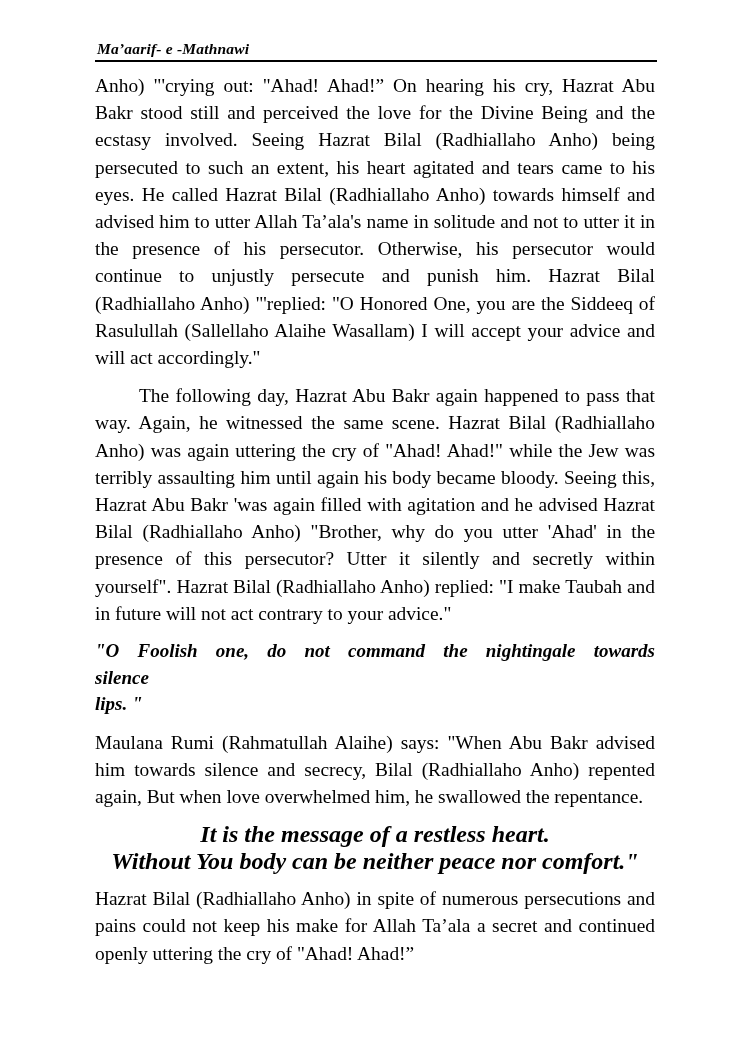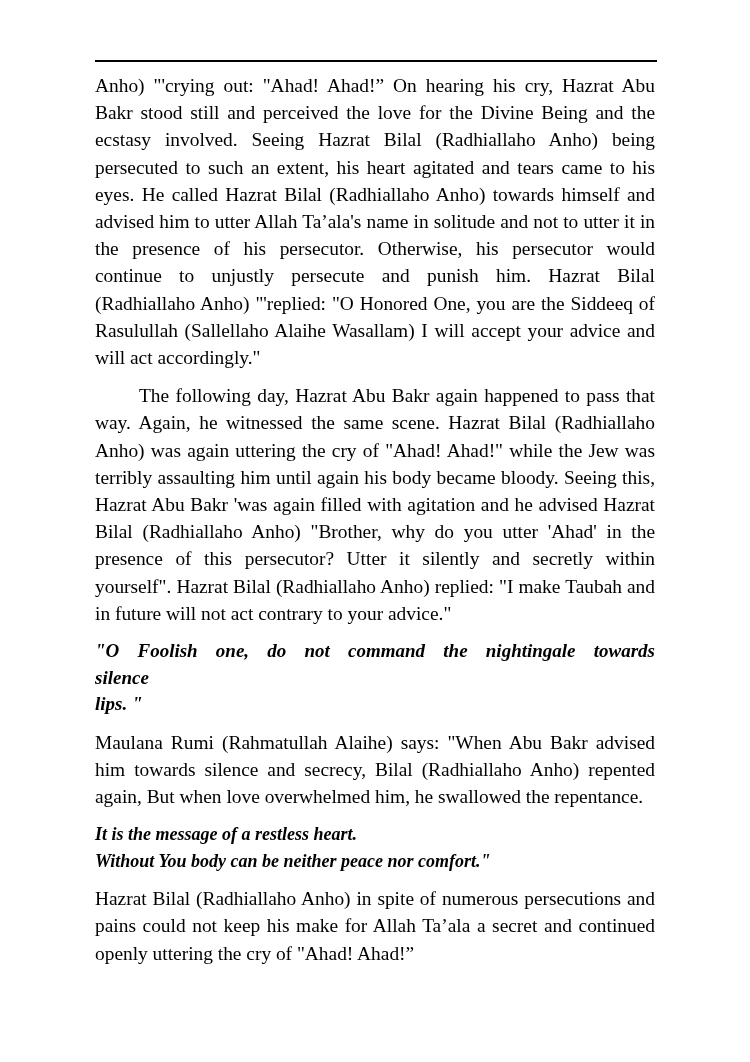--- a/index.html
+++ b/index.html
@@ -66,23 +66,23 @@
     font-style: italic;
     font-weight: bold;
     font-size: 19.0px;
     line-height: 26.5px;
     text-align: justify;
   }
   .verse-small {
     font-family: "Liberation Serif", serif;
     font-style: italic;
     font-weight: bold;
-    font-size: 18px;
+    font-size: 24px;
     line-height: 26.5px;
-    text-align: left;
+    text-align: center;
   }
   .page-number {
     position: absolute;
     left: 0;
     right: 0;
     top: 982px;
     text-align: center;
     font-family: "Liberation Serif", serif;
     font-size: 19px;
   }
@@ -95,20 +95,21 @@
     text-align: justify;
     text-align-last: left;
   }
 </style>
 </head>
 <body>
 
 <div class="page">
 
   <div class="header">
+    <div class="header-title">Ma’aarif- e -Mathnawi</div>
     <div class="header-rule"></div>
   </div>
 
   <div class="body-text">
 
     <p class="para j-left-last">Anho) "'crying out: "Ahad! Ahad!” On hearing his cry, Hazrat Abu Bakr stood still and perceived the love for the Divine Being and the ecstasy involved. Seeing Hazrat Bilal (Radhiallaho Anho) being persecuted to such an extent, his heart agitated and tears came to his eyes. He called Hazrat Bilal (Radhiallaho Anho) towards himself and advised him to utter Allah Ta’ala's name in solitude and not to utter it in the presence of his persecutor. Otherwise, his persecutor would continue to unjustly persecute and punish him. Hazrat Bilal (Radhiallaho Anho) "'replied: "O Honored One, you are the Siddeeq of Rasulullah (Sallellaho Alaihe Wasallam) I will accept your advice and will act accordingly."</p>
 
     <div class="gap"></div>
 
     <p class="para indent j-left-last">The following day, Hazrat Abu Bakr again happened to pass that way. Again, he witnessed the same scene. Hazrat Bilal (Radhiallaho Anho) was again uttering the cry of "Ahad! Ahad!" while the Jew was terribly assaulting him until again his body became bloody. Seeing this, Hazrat Abu Bakr 'was again filled with agitation and he advised Hazrat Bilal (Radhiallaho Anho) "Brother, why do you utter 'Ahad' in the presence of this persecutor? Utter it silently and secretly within yourself". Hazrat Bilal (Radhiallaho Anho) replied: "I make Taubah and in future will not act contrary to your advice."</p>

